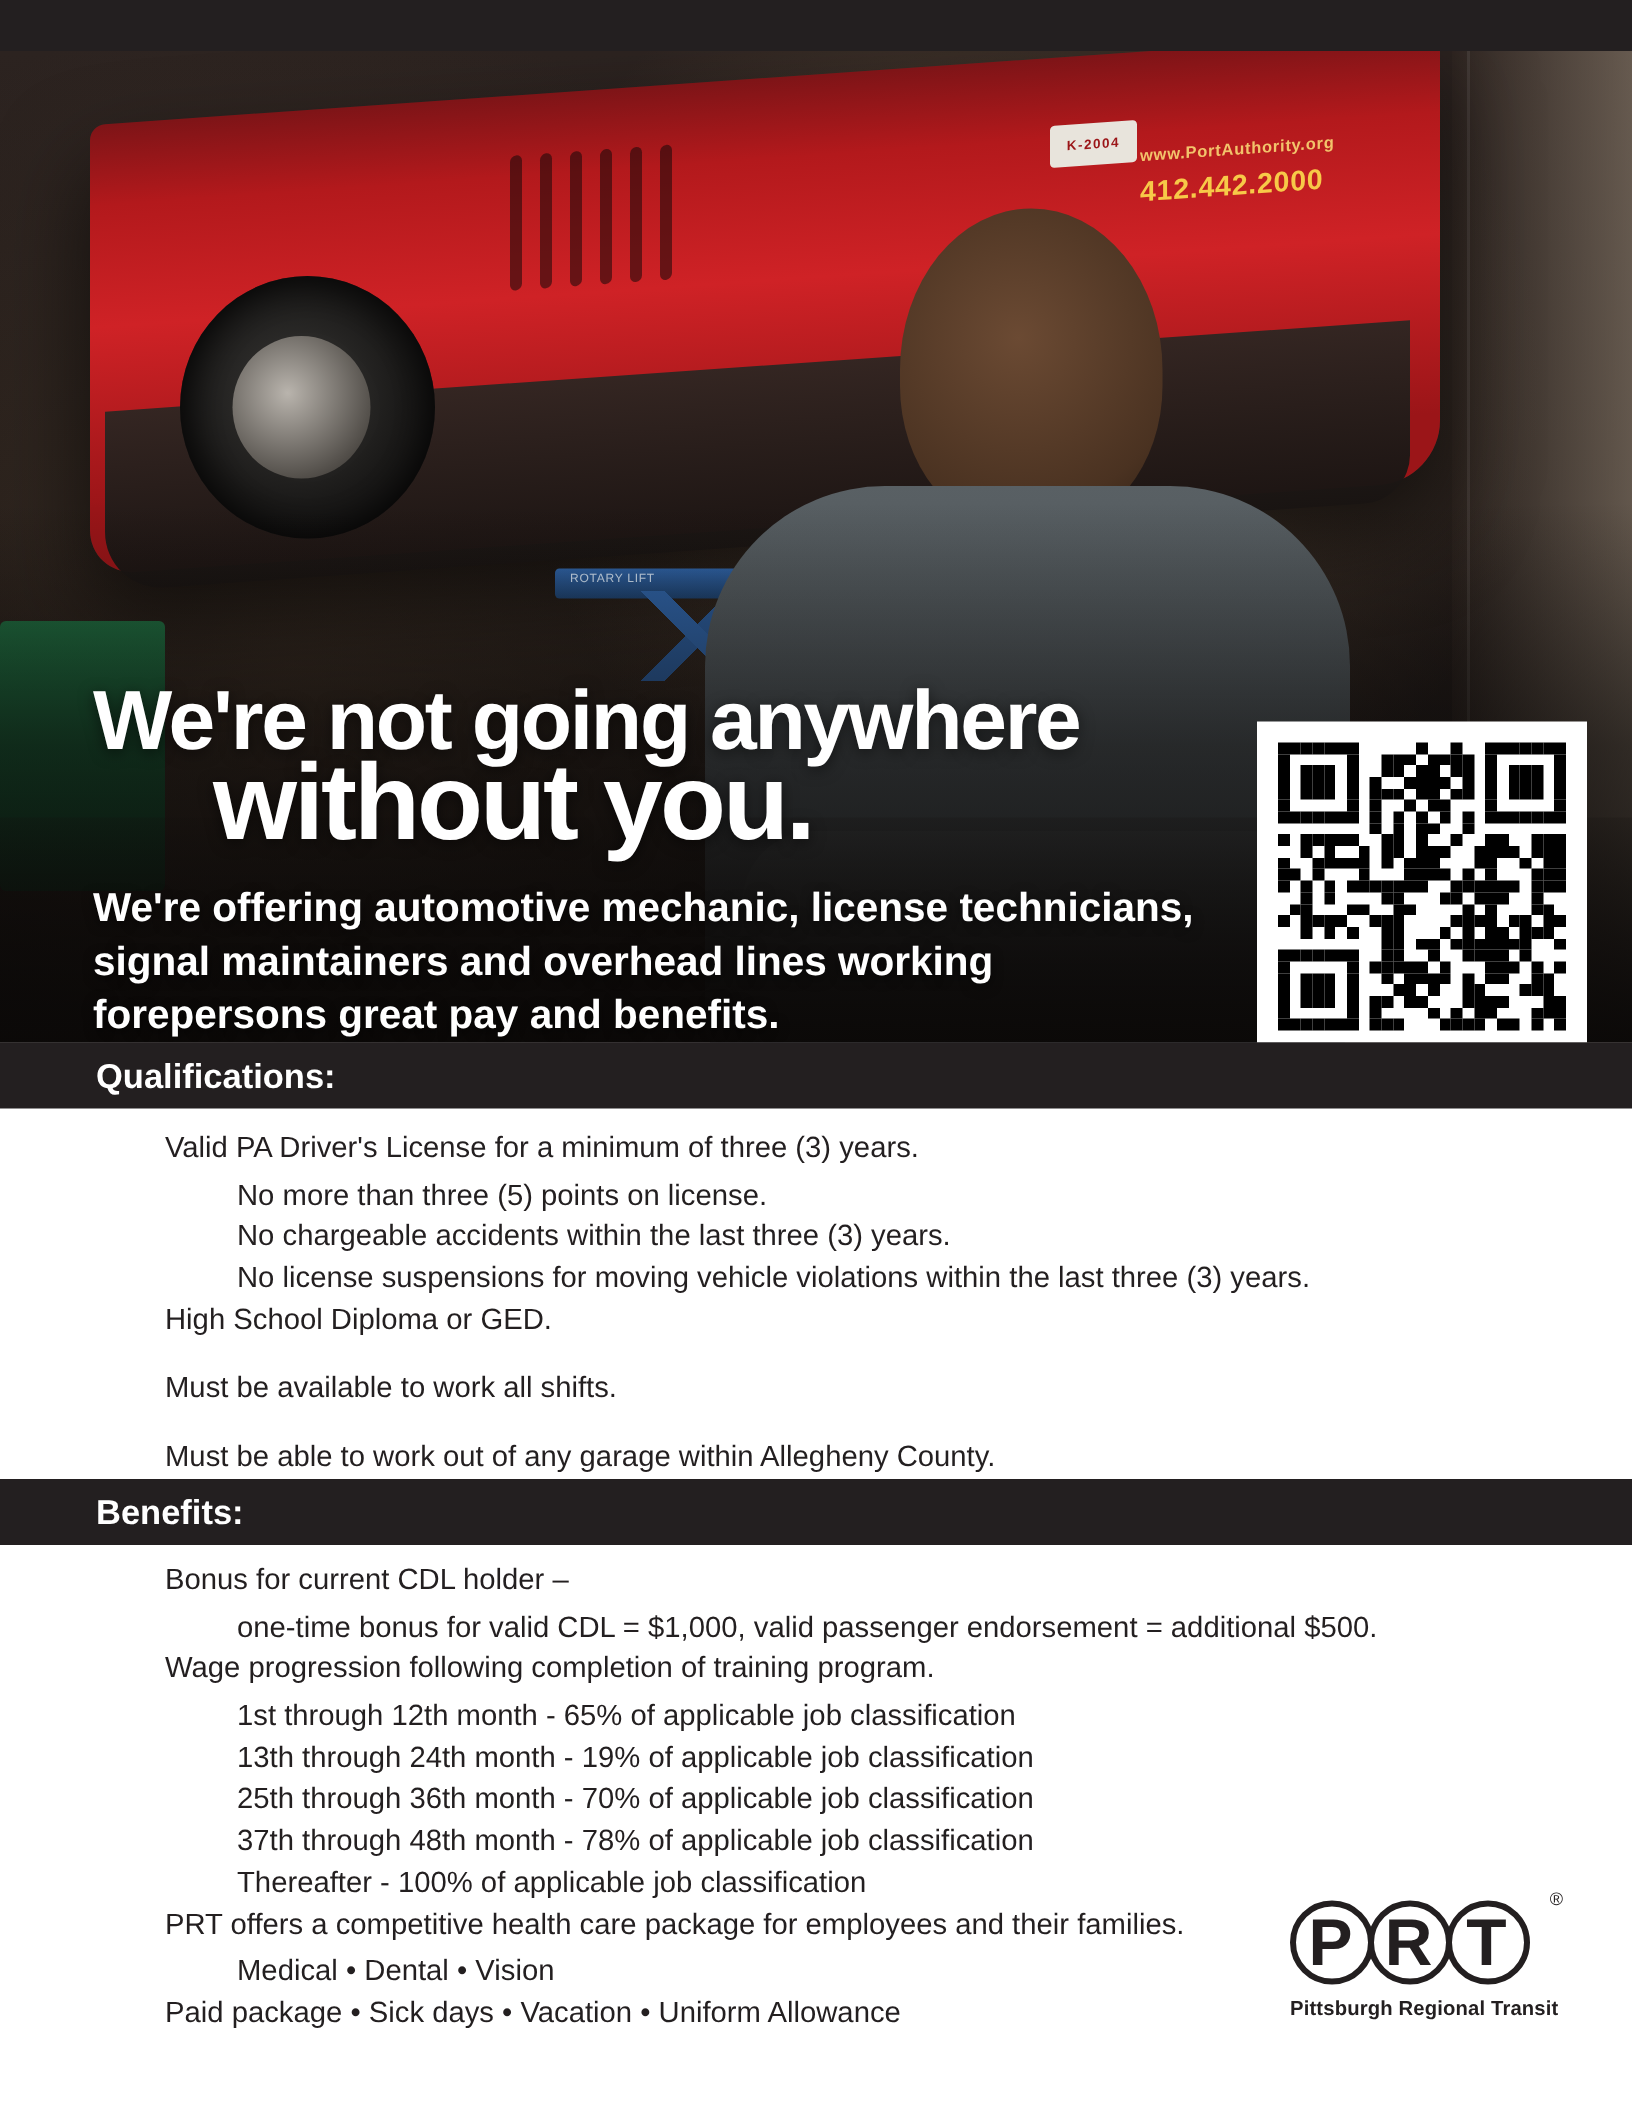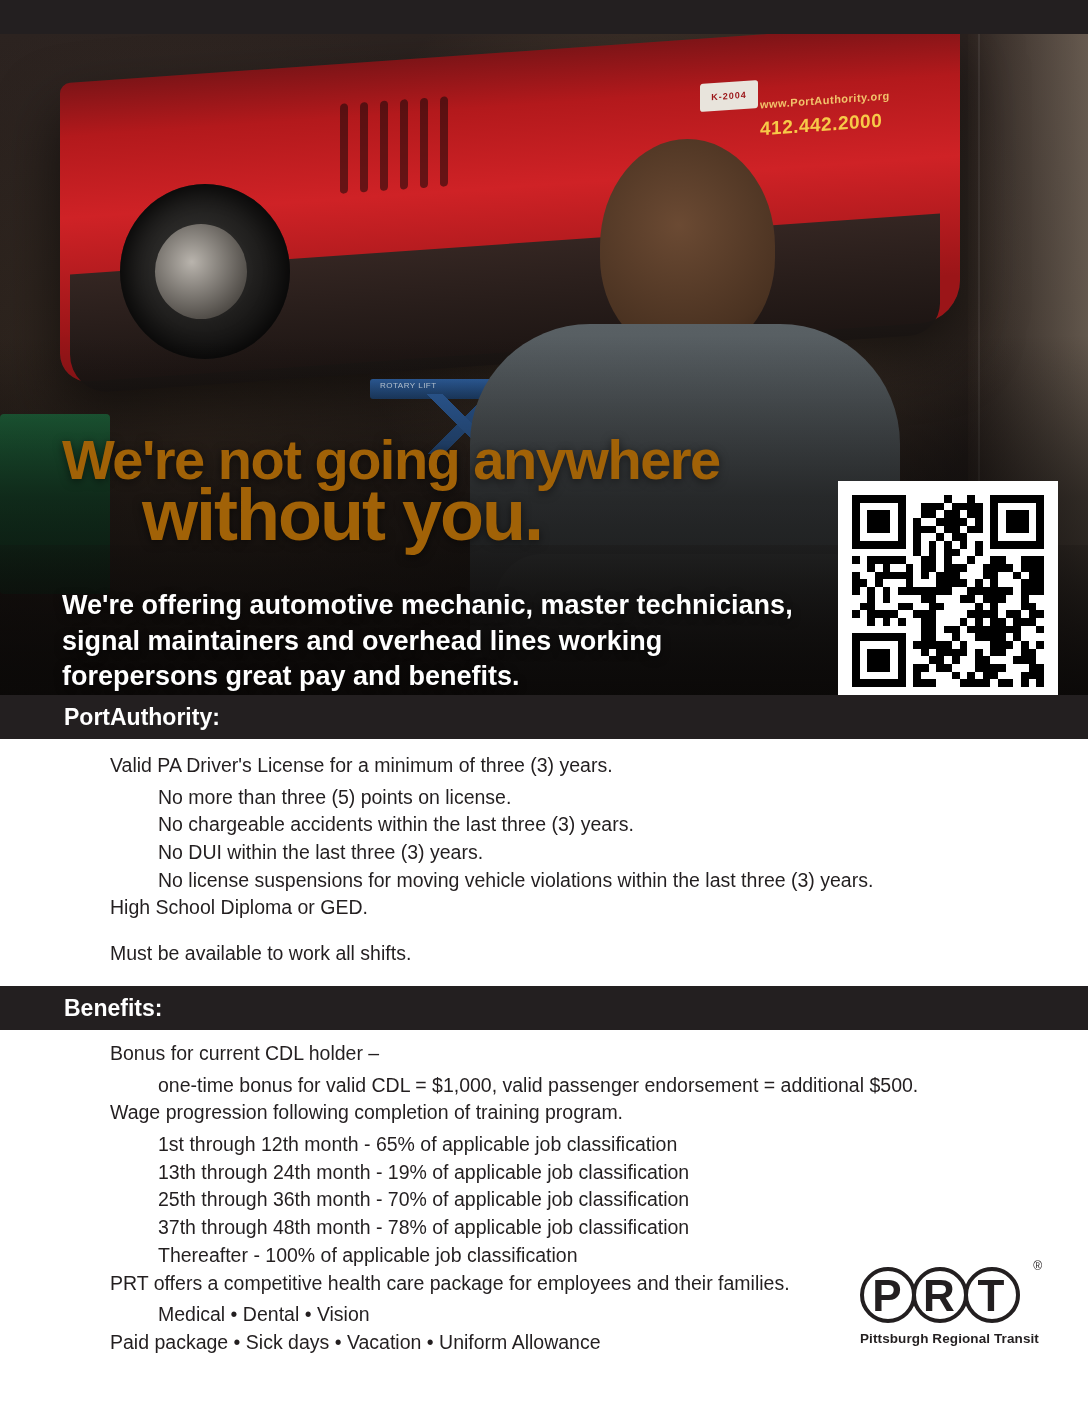--- a/index.html
+++ b/index.html
@@ -175,23 +175,23 @@
   .hero-dark {
     position: absolute;
     left: 0; bottom: 0;
     width: 1088px; height: 360px;
     background: linear-gradient(180deg, rgba(10,8,7,0) 0%, rgba(10,8,7,0.55) 45%, rgba(10,8,7,0.82) 100%);
   }
 
   
   .headline {
     position: absolute;
-    left: 62px; top: 400px;
+    left: 62px; top: 420px;
     width: 800px;
-    color: #a16207;
+    color: #ffffff;
     font-weight: bold;
     line-height: 0.92;
     text-shadow: 0 2px 10px rgba(0,0,0,0.55);
   }
   .headline .line1 {
     display: block;
     font-size: 56px;
     letter-spacing: -1.5px;
   }
   .headline .line2 {
@@ -347,21 +347,21 @@
 
     <div class="floor"></div>
     <div class="hero-dark"></div>
   </div>
 
   <div class="headline">
     <span class="line1">We're not going anywhere</span>
     <span class="line2">without you.</span>
   </div>
 
-  <div class="subhead">We're offering automotive mechanic, master technicians, signal maintainers and overhead lines working forepersons great pay and benefits.</div>
+  <div class="subhead">We're offering automotive mechanic, license technicians, signal maintainers and overhead lines working forepersons great pay and benefits.</div>
 
   <div class="qr-box">
     <div class="qr-grid" id="qr-grid">
         <i></i>
         <i></i>
         <i></i>
         <i></i>
         <i></i>
         <i></i>
         <i></i>
@@ -980,27 +980,26 @@
         <i></i>
         <i></i>
         <i style="background: transparent;"></i>
         <i></i>
         <i style="background: transparent;"></i>
         <i></i>
       </div>
   </div>
 </div>
 
-<div class="section-bar" id="qual-bar">PortAuthority:</div>
+<div class="section-bar" id="qual-bar">Qualifications:</div>
 <div class="content" id="qual-body">
     <p class="para">Valid PA Driver's License for a minimum of three (3) years.</p>
     <ul class="sub-list">
       <li>No more than three (5) points on license.</li>
       <li>No chargeable accidents within the last three (3) years.</li>
-      <li>No DUI within the last three (3) years.</li>
       <li>No license suspensions for moving vehicle violations within the last three (3) years.</li>
     </ul>
     <p class="para">High School Diploma or GED.</p>
     <p class="para">Must be available to work all shifts.</p>
     <p class="para">Must be able to work out of any garage within Allegheny County.</p>
   </div>
 
 <div class="section-bar" id="ben-bar">Benefits:</div>
 <div class="content" id="ben-body">
     <p class="para">Bonus for current CDL holder –</p>

